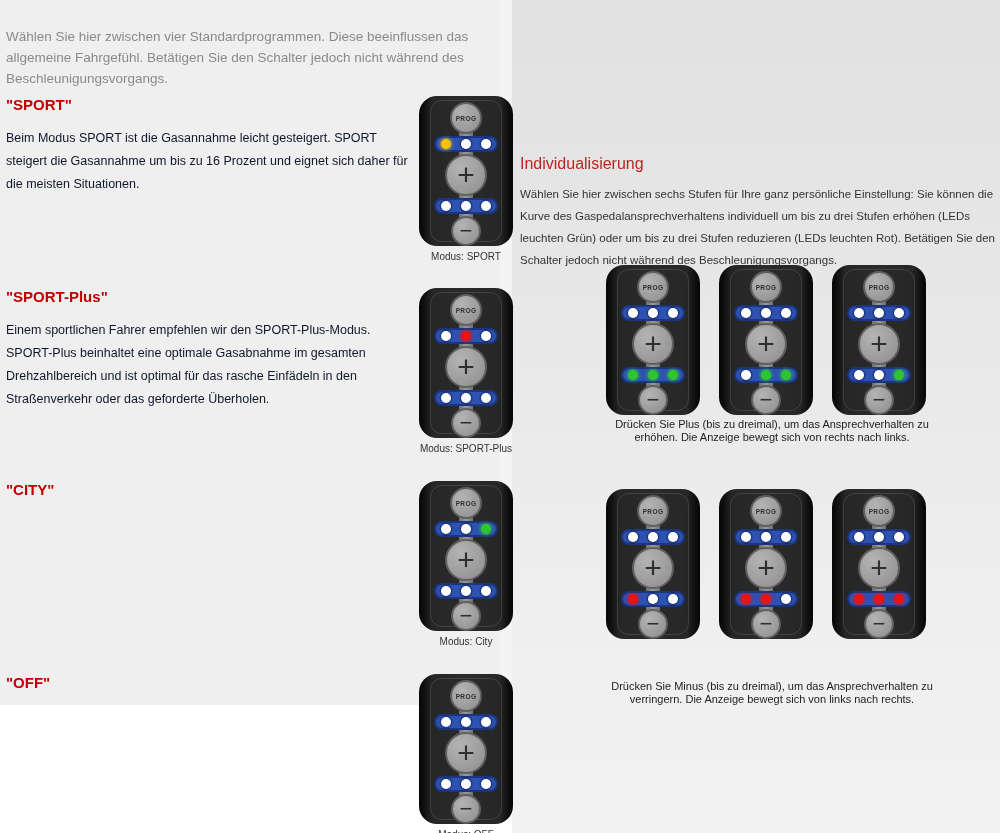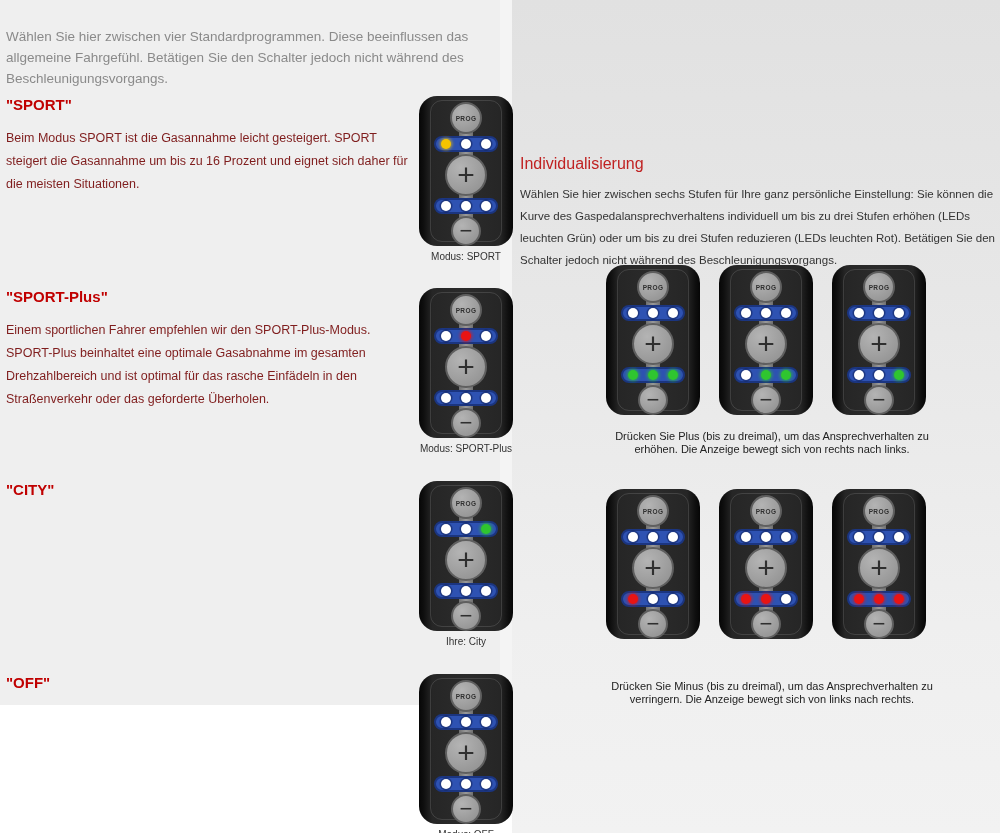--- a/index.html
+++ b/index.html
@@ -9,30 +9,30 @@
   }
   
   .left-col{position:absolute;left:0;top:0;width:512px;height:705px;background:#efefef;}
   .left-col::after{content:"";position:absolute;right:0;top:0;width:12px;height:100%;background:#f4f4f4;}
   .right-col{position:absolute;left:512px;top:0;width:488px;height:833px;
     background:linear-gradient(180deg,#e1e1e1 0%,#e7e7e7 35%,#efefef 75%,#f2f2f2 100%);}
   
   .intro{position:absolute;left:6px;top:12px;width:478px;font-size:13.5px;line-height:21px;color:#8a8a8a;z-index:2;}
   .mode-section{position:absolute;left:6px;width:500px;z-index:2;}
   .mode-heading{margin:0;font-size:15px;font-weight:bold;color:#c00000;}
-  .mode-desc{margin:14px 0 0 0;width:402px;font-size:12.5px;line-height:23px;color:#7f1d1d;}
+  .mode-desc{margin:14px 0 0 0;width:402px;font-size:12.5px;line-height:23px;color:#0f172a;}
   .device-slot{position:absolute;left:407px;top:0;width:106px;display:flex;flex-direction:column;align-items:center;z-index:3;}
   .modus-caption{margin-top:5px;font-size:10px;color:#333333;white-space:nowrap;}
   .indiv-heading{position:absolute;left:8px;top:155px;margin:0;font-size:16px;font-weight:normal;color:#c02222;}
   .indiv-desc{position:absolute;left:8px;top:183px;width:482px;margin:0;font-size:11.5px;line-height:22px;color:#333333;}
   .device-row{position:absolute;left:94px;width:332px;display:flex;gap:19px;}
   .row-plus{top:265px;}
   .row-minus{top:489px;}
   .row-caption{position:absolute;left:88px;width:344px;text-align:center;font-size:11px;line-height:13px;color:#222222;}
-  .caption-plus{top:418px;margin-top:12px;}
+  .caption-plus{top:418px;}
   .caption-minus{top:680px;}
   
   .device{
     position:relative;width:94px;height:150px;border-radius:18px;box-sizing:border-box;
     background:linear-gradient(90deg,#060606 0%,#0f0f0f 5%,#262626 14%,#2b2b2b 50%,#262626 86%,#0f0f0f 95%,#060606 100%);
     display:flex;flex-direction:column;align-items:center;padding-top:6px;gap:2px;
   }
   .device::before{content:"";position:absolute;top:4px;bottom:4px;left:11px;right:11px;
     border:1px solid rgba(255,255,255,0.13);border-radius:12px;pointer-events:none;}
   .spine{position:absolute;left:50%;margin-left:-7px;top:14px;bottom:14px;width:14px;
@@ -139,21 +139,21 @@
     <span class="ledbar ledbar-bottom">
             <span class="led led--off"></span>
             <span class="led led--off"></span>
             <span class="led led--off"></span>
           </span>
     <span class="btn btn-minus">
             <span>−</span>
           </span>
   </div>
 
-      <div class="modus-caption">Ihre: City</div>
+      <div class="modus-caption">Modus: City</div>
     </div>
   </div>
 
   <div class="mode-section" style="top:674px;">
     <h3 class="mode-heading">"OFF"</h3>
     <div class="device-slot">
   <div class="device">
     <span class="spine"></span>
     <span class="btn btn-prog">
             <span>PROG</span>

